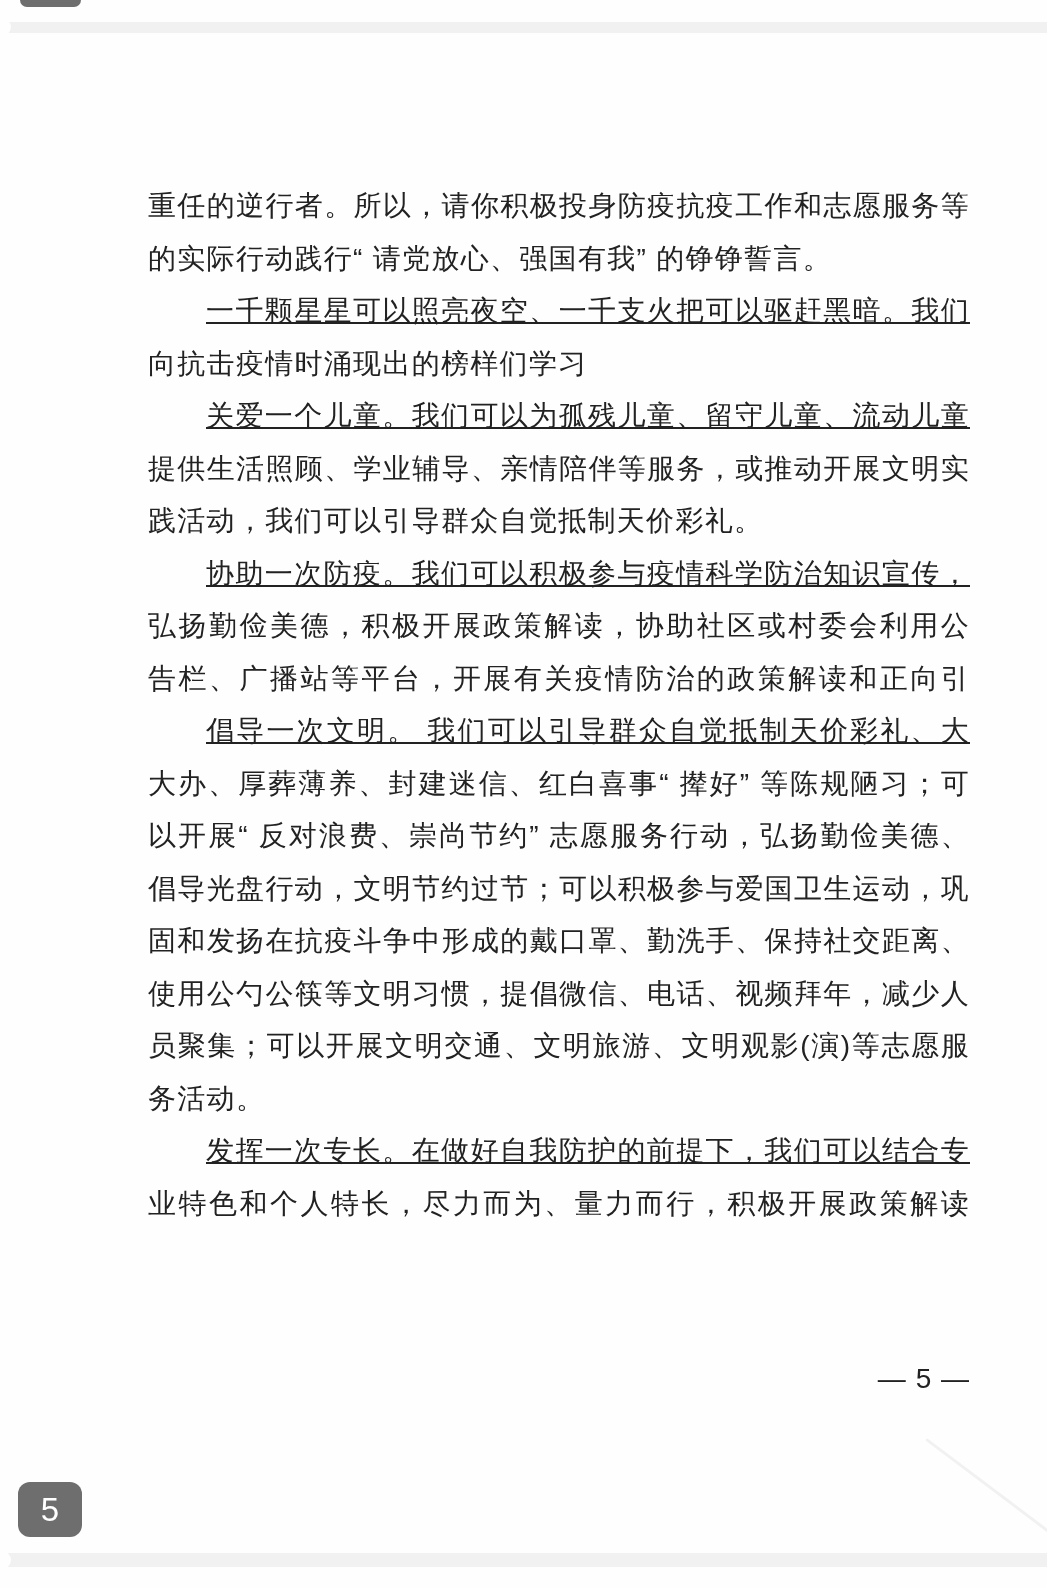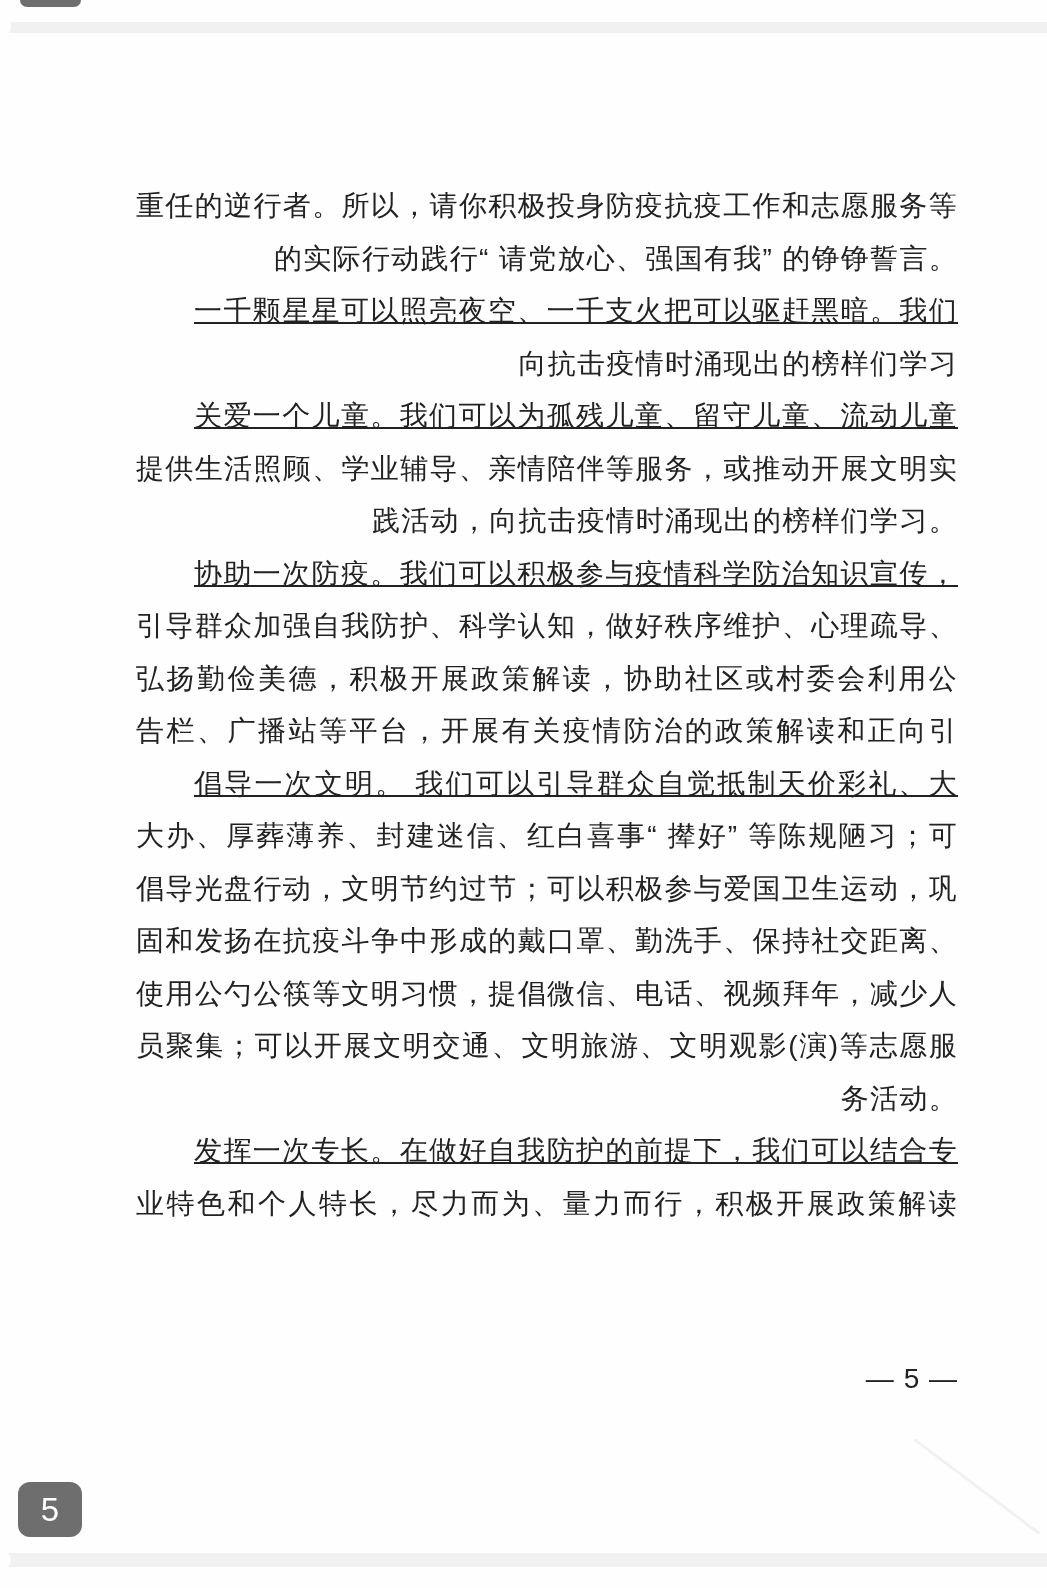--- a/index.html
+++ b/index.html
@@ -17,33 +17,32 @@
   #sep-top { top: 22px; height: 11px; }
   #sep-bottom { top: 1553px; height: 14px; }
   .notch {
     position: absolute; left: -7px; width: 18px; height: 18px;
     background: var(--page, #fefefe); border-radius: 50%;
   }
   #notch-top { top: 18px; }
   #notch-bottom { top: 1551px; }
 
   .page-body {
-    position: absolute; top: 33px; left: 0;
+    position: absolute; top: 33px; left: 12px;
     width: 924px; height: 1520px;
     background: var(--page, #fefefe);
   }
   .text-block {
     position: absolute; top: 147px; left: 136px; width: 822px;
   }
   .line {
     font-size: 28px; line-height: 52.5px; height: 52.5px;
     letter-spacing: 1.3px;
     color: var(--text, #222);
     white-space: nowrap;
-    text-align: right;
   }
   .line.just {
     white-space: normal;
     text-align: justify;
     text-align-last: justify;
     overflow: hidden;
   }
   .line.indent { padding-left: 58px; text-decoration: underline; }
 
   .footer-line {
@@ -91,27 +90,27 @@
   <div class="notch" id="notch-top"></div>
 
   <div class="page-body">
     <div class="text-block" id="lines">
         <div class="line just">重任的逆行者。所以，请你积极投身防疫抗疫工作和志愿服务等</div>
         <div class="line">的实际行动践行“ 请党放心、强国有我” 的铮铮誓言。</div>
         <div class="line just indent">一千颗星星可以照亮夜空、一千支火把可以驱赶黑暗。我们</div>
         <div class="line">向抗击疫情时涌现出的榜样们学习</div>
         <div class="line just indent">关爱一个儿童。我们可以为孤残儿童、留守儿童、流动儿童</div>
         <div class="line just">提供生活照顾、学业辅导、亲情陪伴等服务，或推动开展文明实</div>
-        <div class="line">践活动，向抗击疫情时涌现出的榜样们学习。</div>
+        <div class="line">践活动，我们可以引导群众自觉抵制天价彩礼。</div>
         <div class="line just indent">协助一次防疫。我们可以积极参与疫情科学防治知识宣传，</div>
-        <div class="line just">引导群众加强自我防护、科学认知，做好秩序维护、心理疏导、</div>
         <div class="line just">弘扬勤俭美德，积极开展政策解读，协助社区或村委会利用公</div>
         <div class="line just">告栏、广播站等平台，开展有关疫情防治的政策解读和正向引导。</div>
         <div class="line just indent">倡导一次文明。 我们可以引导群众自觉抵制天价彩礼、大操</div>
         <div class="line just">大办、厚葬薄养、封建迷信、红白喜事“ 撵好” 等陈规陋习；可</div>
+        <div class="line just">以开展“ 反对浪费、崇尚节约” 志愿服务行动，弘扬勤俭美德、</div>
         <div class="line just">倡导光盘行动，文明节约过节；可以积极参与爱国卫生运动，巩</div>
         <div class="line just">固和发扬在抗疫斗争中形成的戴口罩、勤洗手、保持社交距离、</div>
         <div class="line just">使用公勺公筷等文明习惯，提倡微信、电话、视频拜年，减少人</div>
         <div class="line just">员聚集；可以开展文明交通、文明旅游、文明观影(演)等志愿服</div>
         <div class="line">务活动。</div>
         <div class="line just indent">发挥一次专长。在做好自我防护的前提下，我们可以结合专</div>
         <div class="line just">业特色和个人特长，尽力而为、量力而行，积极开展政策解读</div>
       </div>
     <div class="text-block" style="top:1302px;">
       <div class="footer-line">— 5 —</div>

